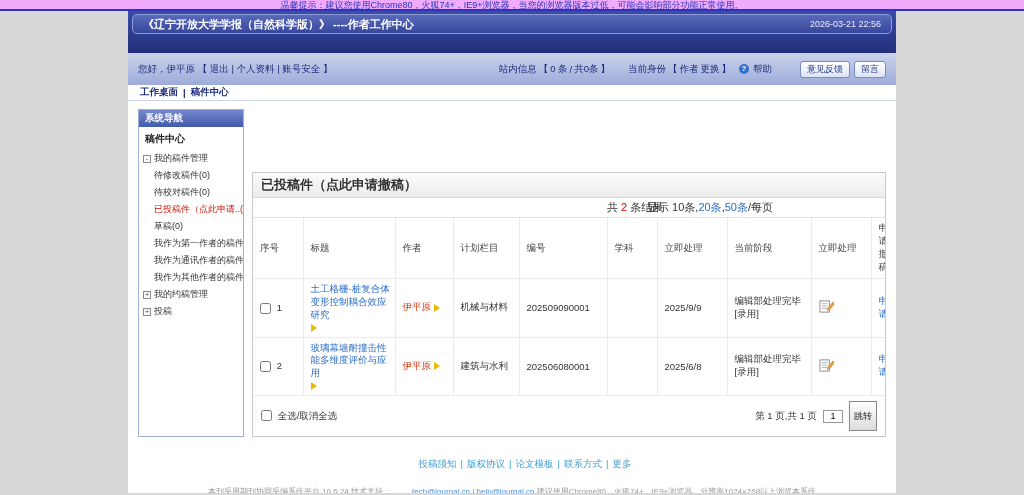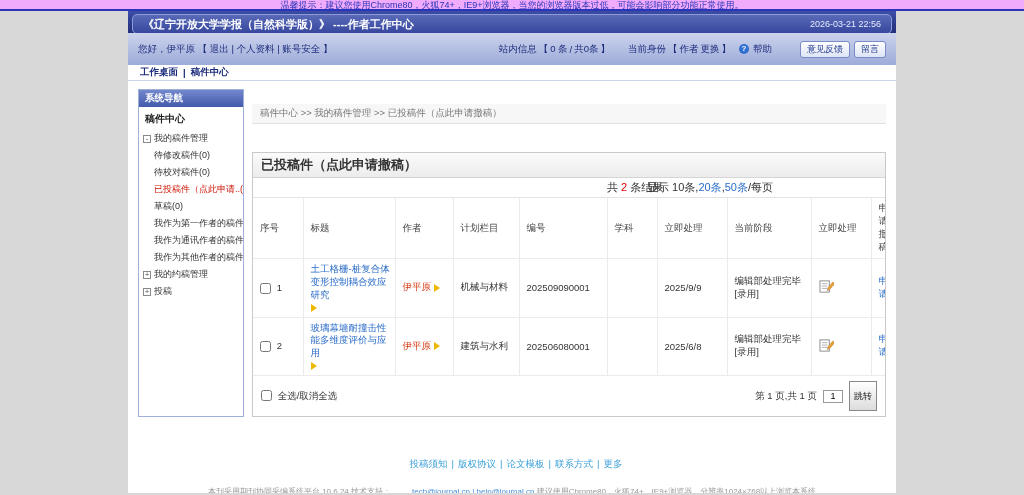--- a/index.html
+++ b/index.html
@@ -17,21 +17,21 @@
     text-align:center; font-size:9px; color:#2a35b8;
     border-bottom:2px solid #2a35b8;
   }
 
   .container {
     width:768px; height:482px; margin:0 auto; background:#ffffff;
     position:relative; overflow:hidden;
   }
 
   
-  .masthead { height:22px; background:linear-gradient(#3c4da6,#222f7b); padding:3px 4px; }
+  .masthead { height:42px; background:linear-gradient(#3c4da6,#222f7b); padding:3px 4px; }
   .masthead-inner {
     height:20px; border:1px solid #8d9cd9; border-radius:5px;
     background:linear-gradient(#5a6ab8,#36479e);
     display:flex; align-items:center; justify-content:space-between;
     padding:0 10px; color:#fff;
   }
   .m-title { font-size:11px; font-weight:bold; }
   .m-date { font-size:9px; color:#e6ebff; }
 
   
@@ -128,21 +128,21 @@
   }
   .pag { display:flex; align-items:center; gap:6px; }
   .pag-input { width:20px; height:13px; font-size:9px; text-align:center; border:1px solid #999; }
   .pag-btn {
     font-size:9px; padding:0 4px; height:30px; border:1px solid #888;
     background:linear-gradient(#ffffff,#dcdcdc); cursor:pointer; color:#222;
   }
   .action-link { color:#2a6fc9; }
 
   .footer-links {
-    position:absolute; bottom:22px; left:4px; width:100%; text-align:center;
+    position:absolute; bottom:22px; left:13px; width:100%; text-align:center;
     font-size:9.5px; color:#3aa0d8;
   }
   .footer-links a { color:#3aa0d8; margin:0 4px; }
   .footer-bottom {
     position:absolute; bottom:-4px; left:0; width:100%; text-align:center;
     font-size:8px; color:#999; white-space:nowrap;
   }
   .footer-bottom .blue { color:#4a90d9;padding-left:21px; }
 </style>
 </head>
@@ -222,21 +222,20 @@
           <a>我的约稿管理</a>
         </div>
         <div class="tree-group">
           <span class="toggle-box">+</span>
           <a>投稿</a>
         </div>
       </div>
     </div>
 
     <div class="main">
-      <div class="breadcrumb">稿件中心 &gt;&gt; 我的稿件管理 &gt;&gt; 已投稿件（点此申请撤稿）</div>
 
       <div class="panel">
         <div class="panel-title">已投稿件（点此申请撤稿）</div>
 
         <div class="stats-row">
           <span class="stats-count">
             <span>共 </span><span class="red">2</span><span> 条结果</span>
           </span>
           <span class="stats-display">
             <span>显示 </span><span>10条</span><span>,</span><a>20条</a><span>,</span><a>50条</a><span>/每页</span>

